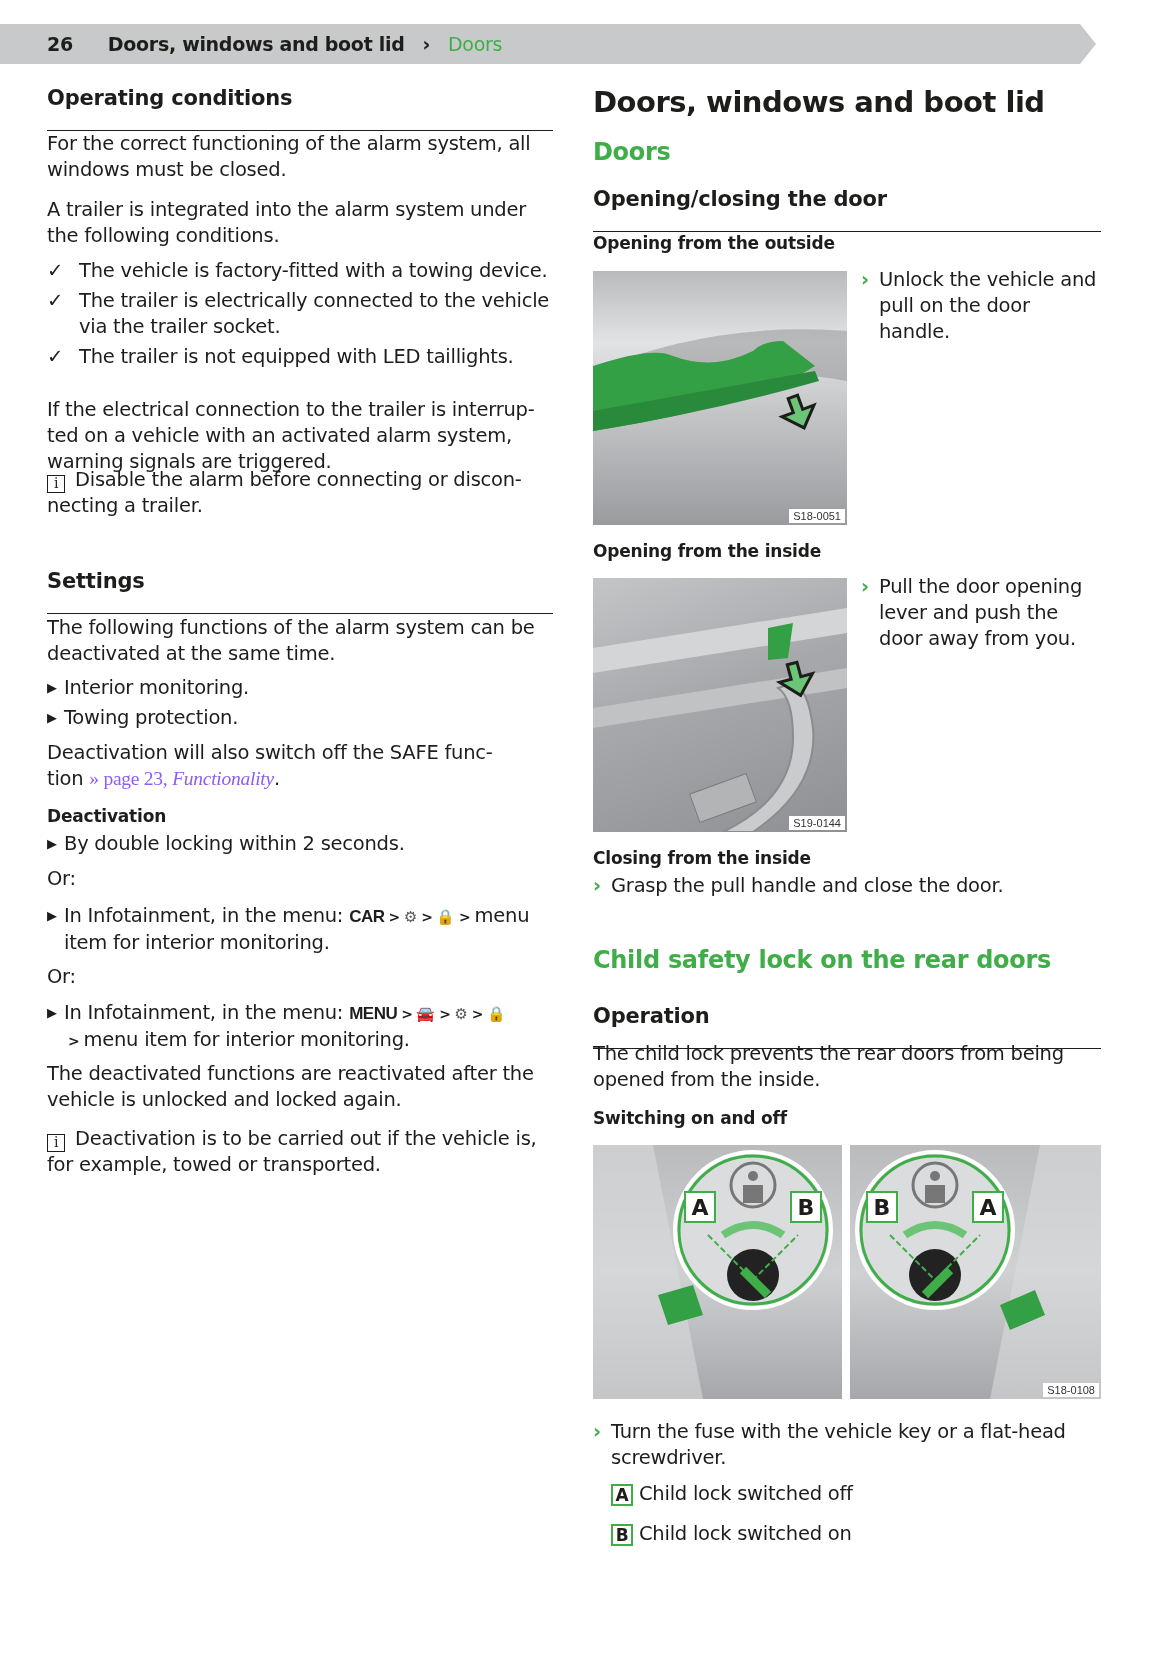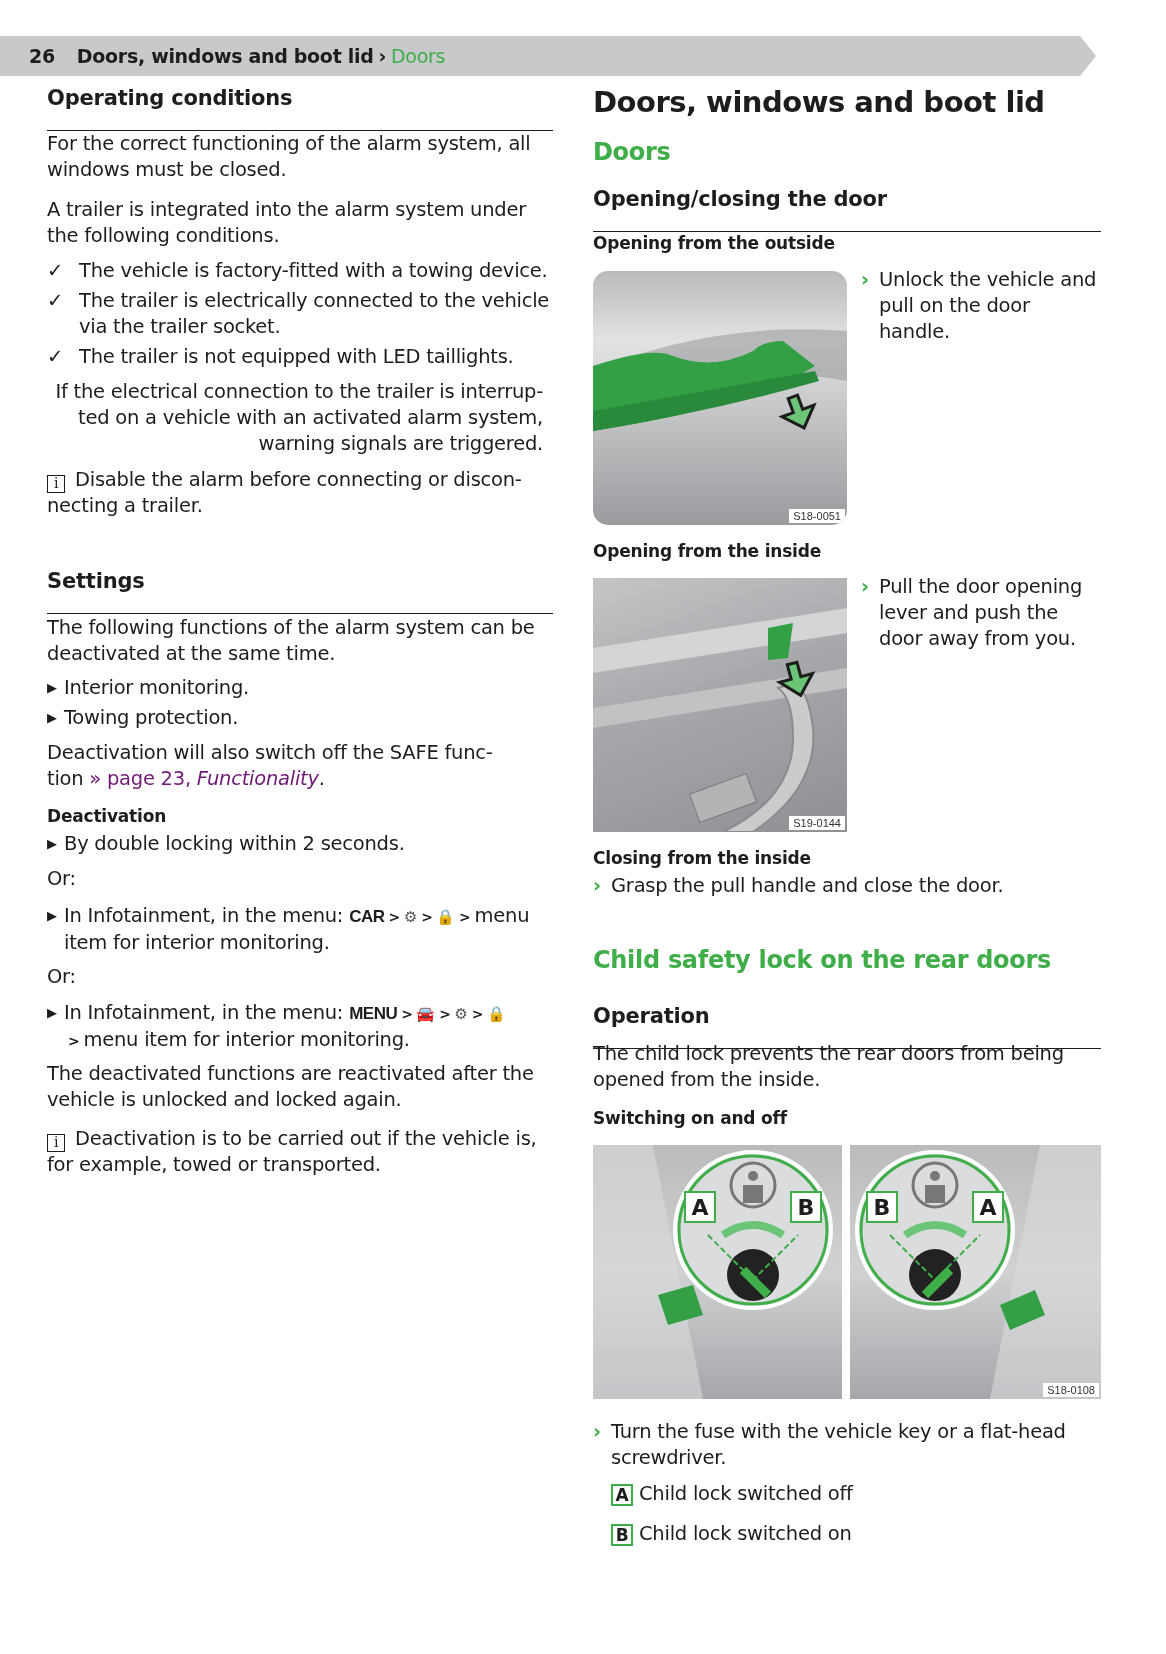--- a/index.html
+++ b/index.html
@@ -1,24 +1,24 @@
 <!DOCTYPE html>
 <html><head>
   <meta charset="utf-8">
   <style>
     * { box-sizing: border-box; margin: 0; padding: 0; }
     html, body { width: 1166px; height: 1654px; background: #ffffff; overflow: hidden; }
     body { position: relative; font-family: "DejaVu Sans", sans-serif; color: #1d1d1b; }
 
     .header-bar {
-      position: absolute; left: 0; top: 36px; width: 1096px; height: 40px;
+      position: absolute; left: 0; top: 24px; width: 1096px; height: 40px;
       background: #c8c9cb;
       clip-path: polygon(0 0, 1080px 0, 1096px 20px, 1080px 40px, 0 40px);
-      display: flex; align-items: center; padding-left: 29px;
-      font-size: 19px; font-weight: bold; letter-spacing: -0.3px;
+      display: flex; align-items: center; padding-left: 47px;
+      font-size: 19px; font-weight: bold; letter-spacing: -0.3px; gap: 13px;
     }
     .header-bar .pg { margin-right: 22px; }
     .header-bar .sep { font-weight: bold; margin: 0 5px; }
     .header-bar .crumb-active { color: #3fae49; font-weight: normal; }
 
     .col { position: absolute; top: 0; }
     .col-left { left: 47px; width: 506px; }
     .col-right { left: 593px; width: 508px; }
 
     .abs { position: absolute; }
@@ -35,21 +35,21 @@
     .tri-item { display: flex; font-size: 19.5px; line-height: 26px; letter-spacing: -0.25px; }
     .tri-item .mk { width: 17px; flex: none; font-size: 13px; line-height: 26px; }
     .step { display: flex; font-size: 19.5px; line-height: 26px; letter-spacing: -0.25px; }
     .step .mk { width: 18px; flex: none; color: #3fae49; font-weight: bold; }
 
     .info-box {
       display: inline-block; width: 18px; height: 18px; border: 1.5px solid #1d1d1b;
       font-size: 14px; line-height: 15px; text-align: center; font-family: "DejaVu Serif", serif;
       vertical-align: -2px; margin-right: 10px;
     }
-    .link { color: #701a75; }
+    .link { color: #8b5cf6; font-family: Liberation Serif, serif; }
     .link i { font-style: italic; }
 
     .menu-kw { font-family: "Liberation Sans", sans-serif; font-weight: bold; font-size: 17px; letter-spacing: -0.5px; }
     .menu-sep { font-size: 14px; font-weight: bold; margin: 0 4px; }
     .menu-ic { font-size: 15px; color: #555; }
 
     .h1 { font-size: 29px; font-weight: bold; letter-spacing: -0.5px; }
     .h2-green { font-size: 24px; font-weight: bold; color: #3fae49; letter-spacing: -0.3px; }
 
     .figure { position: absolute; overflow: hidden; background: #a9abad; }
@@ -85,21 +85,21 @@
     <div class="check-item" style="margin-top:4px;">
       <span class="mk">✓</span>
       <span>The trailer is electrically connected to the vehicle via the trailer socket.</span>
     </div>
     <div class="check-item" style="margin-top:4px;">
       <span class="mk">✓</span>
       <span>The trailer is not equipped with LED taillights.</span>
     </div>
   </div>
 
-  <div class="abs p" style="top:379px; width:496px;text-align:right;">If the electrical connection to the trailer is interrup-ted on a vehicle with an activated alarm system, warning signals are triggered.</div>
+  <div class="abs p" style="top:397px; width:496px;">If the electrical connection to the trailer is interrup-ted on a vehicle with an activated alarm system, warning signals are triggered.</div>
   <div class="abs p" style="top:467px; width:496px;">
     <span class="info-box">i</span><span>Disable the alarm before connecting or discon-necting a trailer.</span>
   </div>
 
   <div class="abs sec-title" style="top:569px; width:506px;">Settings</div>
   <div class="abs p" style="top:615px; width:506px;">The following functions of the alarm system can be deactivated at the same time.</div>
 
   <div class="abs" style="top:675px; width:506px;">
     <div class="tri-item">
       <span class="mk">▶</span>
@@ -142,21 +142,21 @@
     <span class="info-box">i</span><span>Deactivation is to be carried out if the vehicle is, for example, towed or transported.</span>
   </div>
 </div>
 
 <div class="col col-right">
   <div class="abs h1" style="top:85px;">Doors, windows and boot lid</div>
   <div class="abs h2-green" style="top:138px;">Doors</div>
   <div class="abs sec-title" style="top:187px; width:508px;">Opening/closing the door</div>
   <div class="abs sub-title" style="top:233px;">Opening from the outside</div>
 
-  <div class="figure" style="left:0; top:271px; width:254px; height:254px; background:linear-gradient(180deg,#b8babc 0%,#e2e3e4 28%,#c4c6c8 55%,#999b9e 100%);border-radius:15px;">
+  <div class="figure" style="left:0; top:271px; width:254px; height:254px; background:linear-gradient(180deg,#b8babc 0%,#e2e3e4 28%,#c4c6c8 55%,#999b9e 100%);">
     <svg width="254" height="254" viewBox="0 0 254 254">
       <path d="M0 100 Q120 50 254 60 L254 110 Q150 90 0 130 Z" fill="#8d8f92" opacity="0.5"></path>
       <path d="M0 95 Q60 75 80 85 Q120 100 160 80 Q170 70 190 70 L222 95 Q160 135 0 160 Z" fill="#33a046"></path>
       <path d="M0 140 Q110 120 222 100 L226 110 Q120 140 0 160 Z" fill="#2a8a3b"></path>
       <path d="M200 125 L210 125 L210 140 L222 140 L205 158 L188 140 L200 140 Z" fill="#6cc477" stroke="#1d1d1b" stroke-width="3" transform="rotate(-20 205 140)"></path>
     </svg>
     <div class="fig-code">S18-0051</div>
   </div>
   <div class="abs step" style="left:268px; top:267px; width:240px;">
     <span class="mk">›</span>

